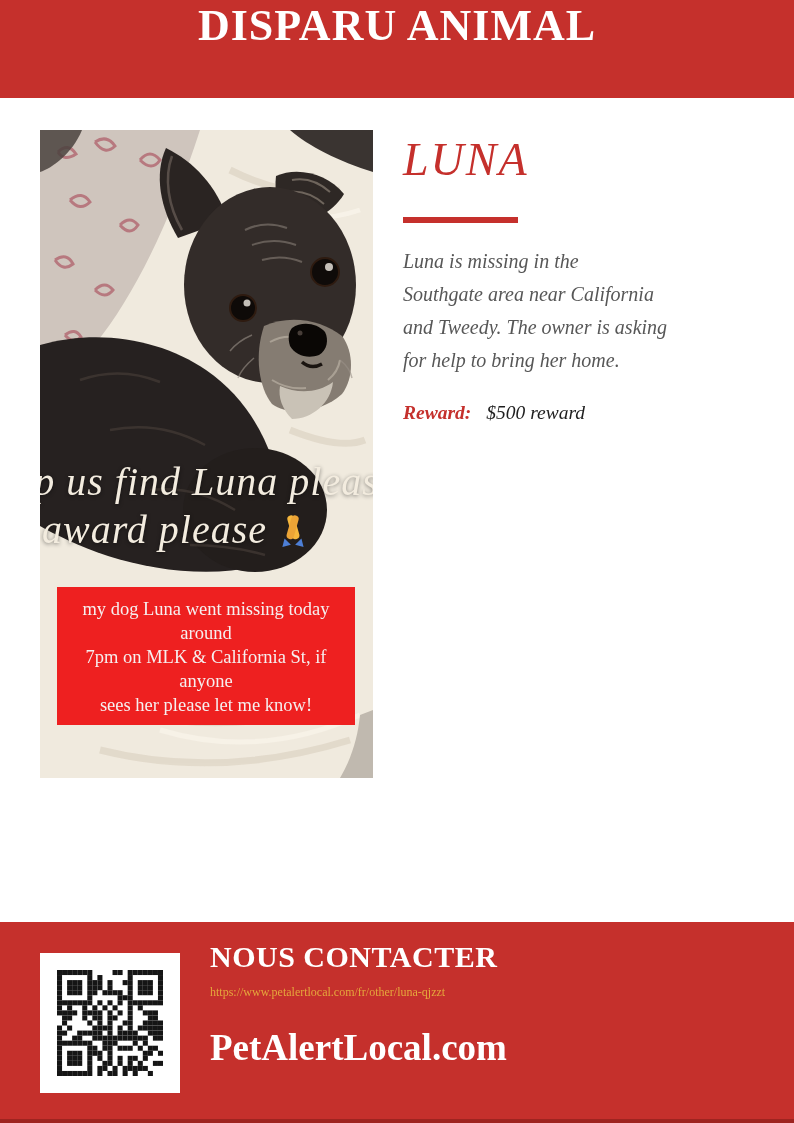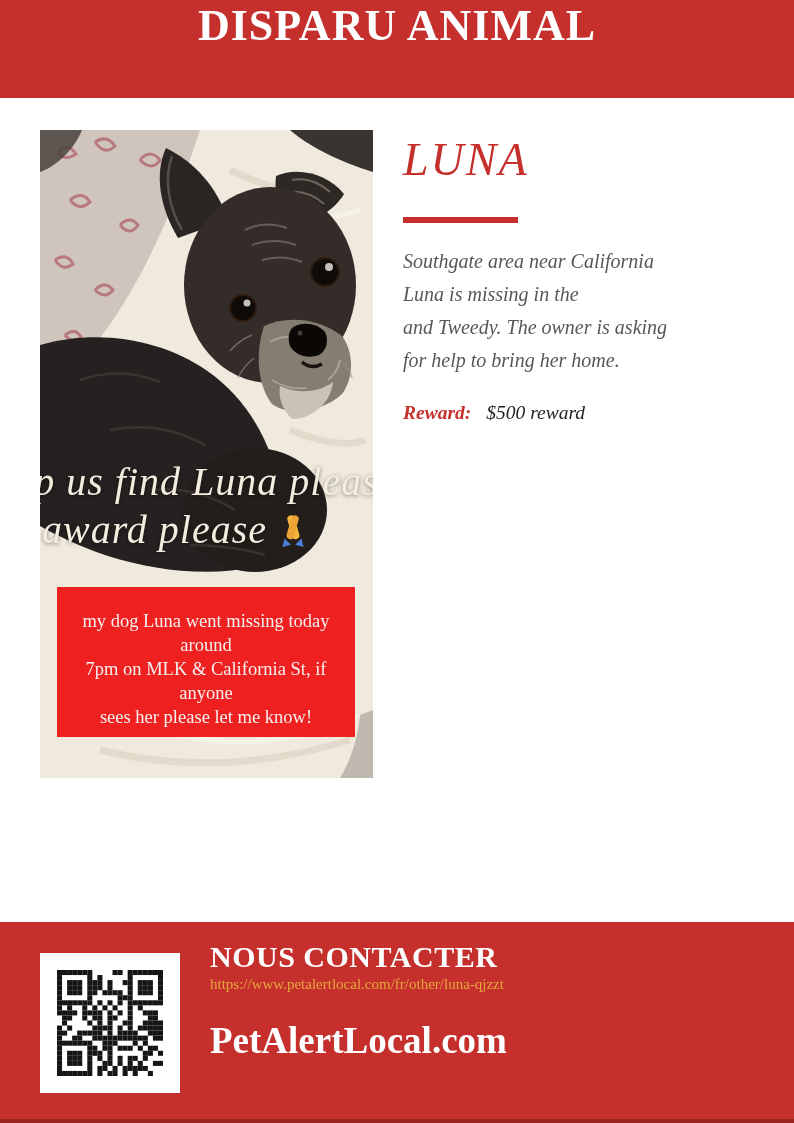--- a/index.html
+++ b/index.html
@@ -14,42 +14,42 @@
 
   
   .photo { position:absolute; left:40px; top:130px; width:333px; height:648px; overflow:hidden; background:#E7E0D4; }
   .photo svg.scene { position:absolute; inset:0; }
   .ov { position:absolute; width:100%; text-align:center; white-space:nowrap; font-style:italic;
         font-size:40px; color:#F3ECDF; text-shadow:0 1px 4px rgba(0,0,0,.45); letter-spacing:1px; }
   .ov1 { top:328px; left:50%; transform:translateX(-50%); width:auto; }
   .ov2 { top:376px; left:-30px; text-align:left; width:auto; display:flex; align-items:center; gap:8px; }
   .caption { position:absolute; left:17px; top:457px; width:298px; min-height:71px;
              background:var(--alert_red,#EE2020); color:#F6EFEF; font-size:18.5px; line-height:24px;
-             text-align:center; padding:22px 6px 8px; }
+             text-align:center; padding:10px 6px 8px; }
   .caption span { display:block; }
 
   
   .details { position:absolute; left:403px; top:130px; width:360px;font-style:italic; }
   .details h2 { margin:4px 0 0; color:var(--primary_red,#C5302C); font-size:46px; font-weight:400;
                 letter-spacing:2px; line-height:52px; }
   .divider { width:115px; height:6px; background:var(--primary_red,#C5302C); margin-top:31px; }
   .desc { margin:22px 0 0; font-size:20px; line-height:33px; color:var(--text_gray,#575757); }
   .desc span { display:block; }
   .reward { margin-top:25px; font-size:19.5px; display:flex; align-items:baseline; }
   .reward .lbl { color:var(--primary_red,#C5302C); font-weight:700; }
   .reward .val { color:var(--text_dark,#1E1E1E); margin-left:15px; }
 
   
   footer { position:absolute; left:0; top:922px; width:794px; height:201px; background:var(--primary_red,#C5302C); }
   .qr-card { position:absolute; left:40px; top:31px; width:140px; height:140px; background:#ffffff;
              display:flex; align-items:center; justify-content:center; }
   .contact { position:absolute; left:210px; top:16px; }
   .contact h3 { margin:0; color:#ffffff; font-size:30px; font-weight:700; letter-spacing:.5px; line-height:38px; }
   .contact .info { margin:21px 0 0; color:#FBF5EC; font-size:15.5px; line-height:18px; }
-  .contact a { display:block; margin-top:0; color:var(--gold,#E5A73C); font-size:15px; text-decoration:none; }
+  .contact a { display:block; margin-top:9px; color:var(--gold,#E5A73C); font-size:12px; text-decoration:none; }
   .contact .brand { margin-top:28px; color:#ffffff; font-size:37px; font-weight:700; line-height:40px; }
   .bottom-edge { position:absolute; left:0; bottom:0; width:100%; height:4px; background:var(--footer_edge,#9E2420); }
 </style>
 </head>
 <body>
 
 <div class="page">
 
   <header class="banner">
     <h1>DISPARU ANIMAL</h1>
@@ -158,22 +158,22 @@
       <span>my dog Luna went missing today around</span>
       <span>7pm on MLK &amp; California St, if anyone</span>
       <span>sees her please let me know!</span>
     </div>
   </figure>
 
   <section class="details">
     <h2>LUNA</h2>
     <div class="divider"></div>
     <p class="desc">
+      <span>Luna is missing in the</span>
       <span>Southgate area near California</span>
-      <span>Luna is missing in the</span>
       <span>and Tweedy. The owner is asking</span>
       <span>for help to bring her home.</span>
     </p>
     <div class="reward">
       <span class="lbl">Reward:</span>
       <span class="val">$500 reward</span>
     </div>
   </section>
 
   <footer>

